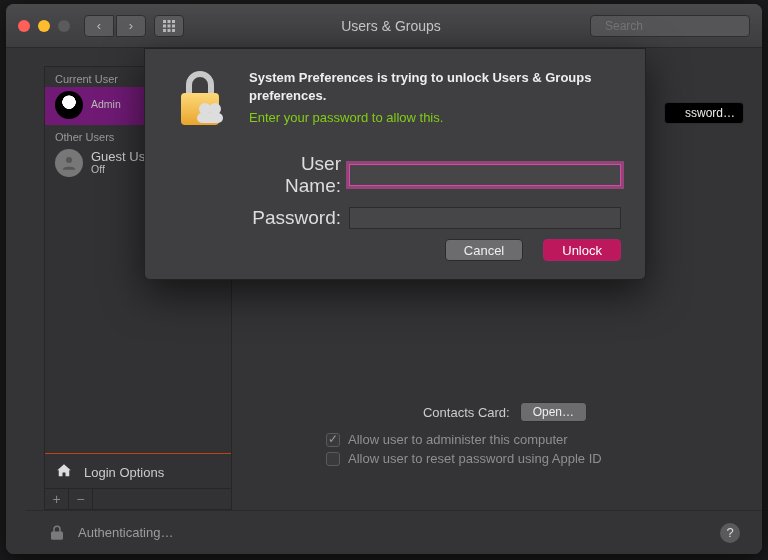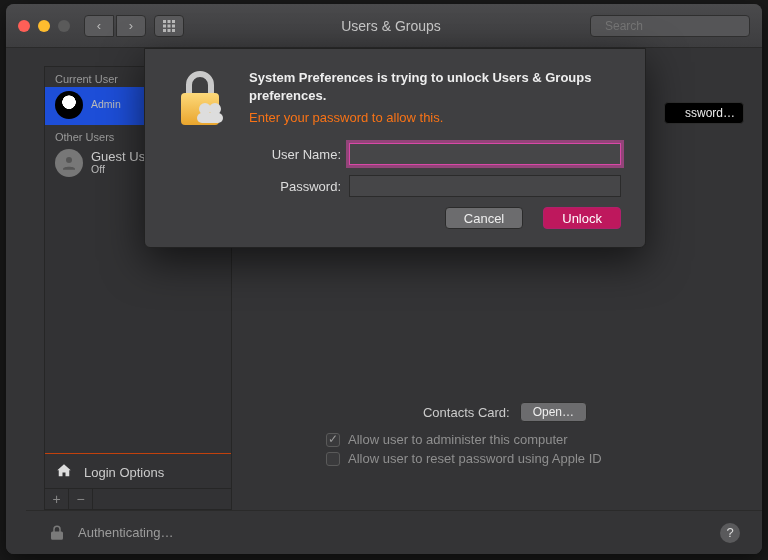--- a/index.html
+++ b/index.html
@@ -19,21 +19,21 @@
   .searchwrap { width:160px; height:22px; background:#555557; border-radius:4px; display:flex; align-items:center; padding:0 8px; gap:6px; border:1px solid #2f2f2f;}
   .searchwrap svg{width:12px;height:12px;fill:#aaa;}
   .searchwrap input{flex:1;background:transparent;border:none;outline:none;color:#ddd;font-size:12px;}
   
   .content { position:absolute; top:44px; left:0; right:0; bottom:0; background:#343436; display:flex; flex-direction:column;padding-left:20px; }
   .mainrow { flex:1; display:flex; padding:18px 18px 0 18px; gap:14px; }
   
   .sidebar { width:188px; display:flex; flex-direction:column; border:1px solid #262626; background:#323234; }
   .section-label { color:#999; font-size:11px; padding:6px 10px 2px; }
   .user-row { display:flex; align-items:center; gap:8px; padding:4px 10px 6px; position:relative;}
-  .user-row.selected { background:#1d4ed8; }
+  .user-row.selected { background:#701a75; }
   .avatar{width:28px;height:28px;border-radius:50%;background:#777;display:flex;align-items:center;justify-content:center;overflow:hidden;}
   .avatar.penguin{background:radial-gradient(circle at 50% 40%, #fff 30%, #000 32%);}
   .user-stack{display:flex;flex-direction:column;line-height:1.1;}
   .user-role,.user-sub{font-size:10.5px;color:#bbb;}
   .spacer{flex:1;}
   .login-options{display:flex;align-items:flex-end;gap:11px;padding:8px 10px;border-top:1px solid #c2410c;}
   .login-options svg{width:18px;height:18px;fill:#ddd;}
   .addremove{display:flex;border-top:1px solid #262626;}
   .addremove div{width:24px;height:20px;display:flex;align-items:center;justify-content:center;color:#888;border-right:1px solid #262626;font-size:14px;}
   
@@ -48,23 +48,23 @@
   
   .footer{height:44px;display:flex;align-items:center;padding:0 22px;gap:12px;border-top:1px solid #2a2a2a;color:#9c9c9c;font-size:13px;}
   .footer svg{width:18px;height:18px;fill:#7a7a7a;}
   .help{margin-left:auto;width:20px;height:20px;border-radius:50%;background:#5a5a5c;color:#ddd;display:flex;align-items:center;justify-content:center;font-size:13px;}
   
   .dialog{position:absolute;left:138px;top:44px;width:502px;background:#3f3f41;border:1px solid #222;border-radius:0 0 6px 6px;box-shadow:0 14px 40px rgba(0,0,0,.6);padding:20px 24px 18px 24px;}
   .dlg-top{display:flex;gap:18px;}
   .lockicon{width:62px;display:flex;justify-content:center;}
   .dlg-text{flex:1;}
   .dlg-title{font-weight:600;color:#eee;font-size:13px;line-height:1.35;margin-bottom:6px;}
-  .dlg-sub{color:#f97316;font-size:13px;margin-bottom:18px;}
+  .dlg-sub{color:#84cc16;font-size:13px;margin-bottom:28px;}
   .field-row{display:flex;align-items:center;margin-bottom:10px;}
-  .field-label{width:92px;text-align:right;color:#ddd;font-size:13px;margin-right:8px;}
+  .field-label{width:92px;text-align:right;color:#ddd;font-size:19px;margin-right:8px;}
   .field-input{flex:1;height:22px;background:#464648;border:1px solid #2b2b2b;border-radius:0;outline:none;color:#eee;padding:0 6px;font-size:13px;}
   .field-input.focus{box-shadow:0 0 0 3px rgba(217,72,167,.55);border-color:#d948a7;}
   .dlg-buttons{display:flex;justify-content:flex-end;gap:20px;}
   .dlg-btn{height:22px;padding:0 18px;border-radius:4px;border:1px solid #2b2b2b;font-size:13px;display:flex;align-items:center;}
   .dlg-btn.cancel{background:#6c6c6e;color:#eee;}
   .dlg-btn.primary{background:#be185d;color:#fff;border-color:#b0206c;}
 </style>
 </head>
 <body>
 

